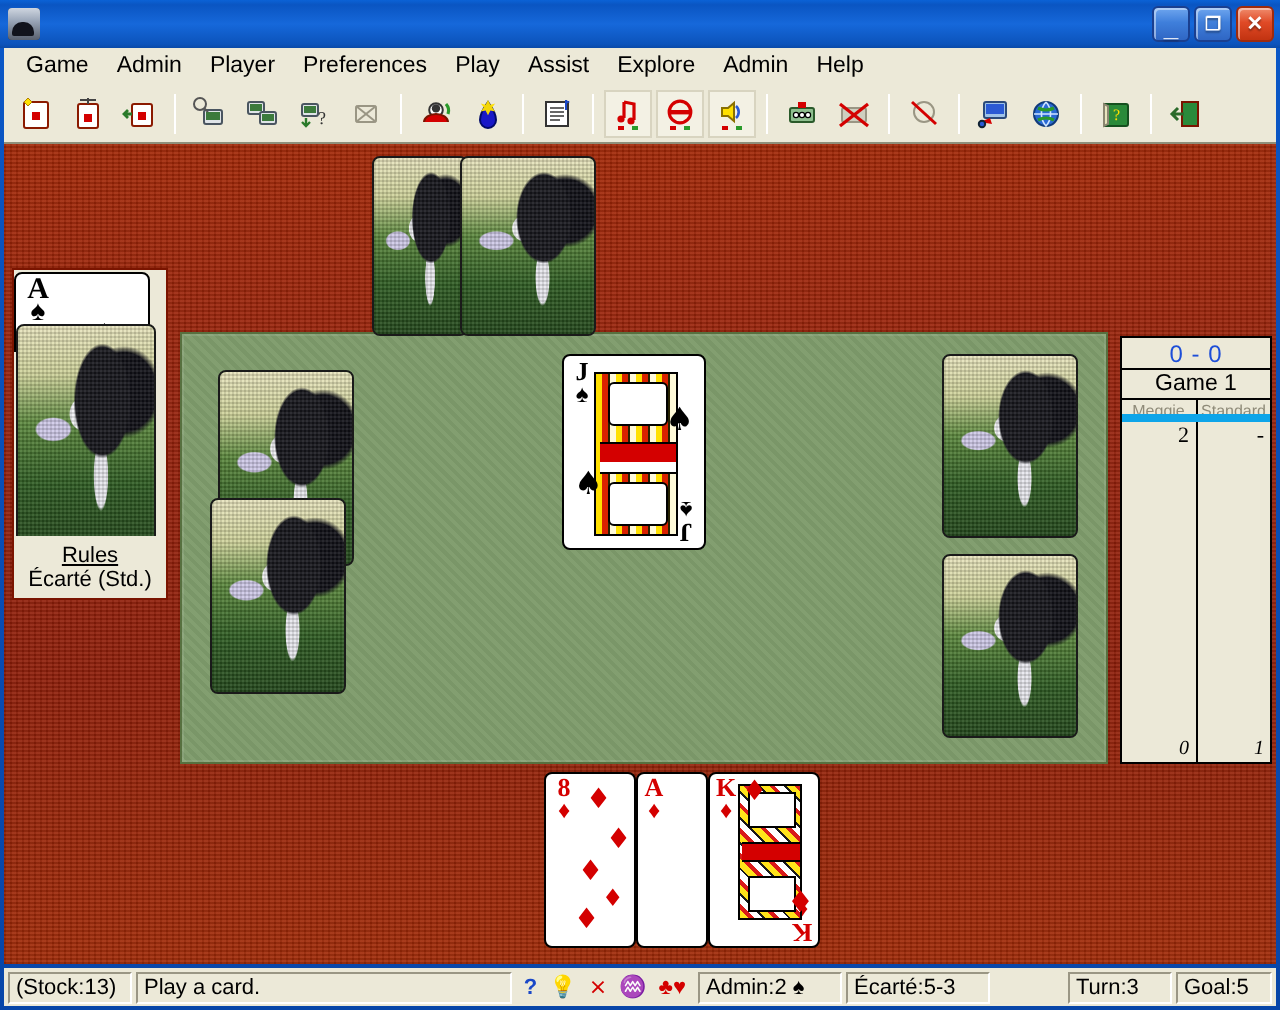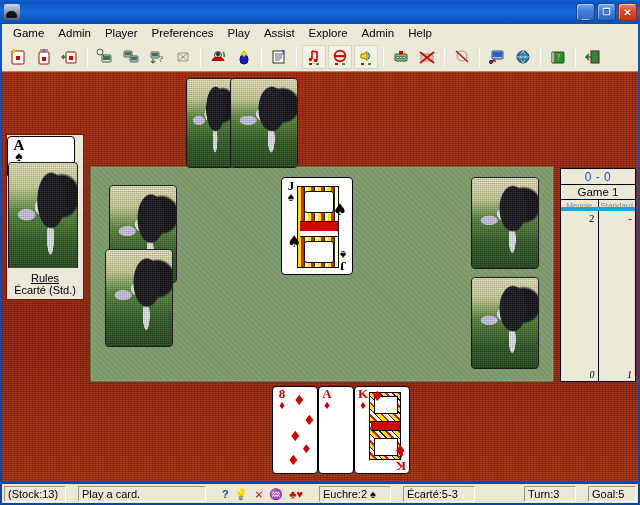--- a/index.html
+++ b/index.html
@@ -194,21 +194,21 @@
     flex:1; position:relative; padding:1px 3px 0 3px;
   }
   #sb-body .col:first-child { border-right:1px solid #000; }
   .sb-val { font-size:11px; color:#000; text-align:right; font-family:"Liberation Serif", serif; }
   .sb-bot { position:absolute; right:3px; bottom:1px; font-size:10px;
             font-style:italic; color:#000; font-family:"Liberation Serif", serif; }
 
   
   #statusbar {
     position:absolute; left:2px; top:484px; width:636px; height:19px;
-    background:#ece9d8; display:flex; align-items:center; padding:0 2px; gap:12px;
+    background:#ece9d8; display:flex; align-items:center; padding:0 2px; gap:2px;
   }
   .sb-panel {
     height:16px; border:1px solid; border-color:#9a9684 #fff #fff #9a9684;
     background:#ece9d8; display:flex; align-items:center;
     padding:0 3px; font-size:11px; color:#000; white-space:nowrap;
   }
   #sp-stock { width:62px; justify-content:flex-start; }
   #sp-msg { flex:1; min-width:0; }
   #sp-icons { display:flex; align-items:center; gap:6px; padding:0 4px; }
   #sp-icons span { font-size:11px; line-height:12px; }
@@ -565,19 +565,19 @@
   <div id="statusbar">
     <div class="sb-panel" id="sp-stock">(Stock:13)</div>
     <div class="sb-panel" id="sp-msg">Play a card.</div>
     <div id="sp-icons">
       <span style="color:#1a48c8; font-weight:bold;">?</span>
       <span>💡</span>
       <span style="color:#d40000;">⨯</span>
       <span style="color:#d40000;">♒</span>
       <span style="color:#d40000;">♣♥</span>
     </div>
-    <div class="sb-panel" id="sp-round">Euchre:2 ♠</div>
+    <div class="sb-panel" id="sp-round">Admin:2 ♠</div>
     <div class="sb-panel" id="sp-ecarte">Écarté:5-3</div>
     <div class="sb-panel" id="sp-turn">Turn:3</div>
     <div class="sb-panel" id="sp-goal">Goal:5</div>
   </div>
 
 </div>
 
 </body></html>

